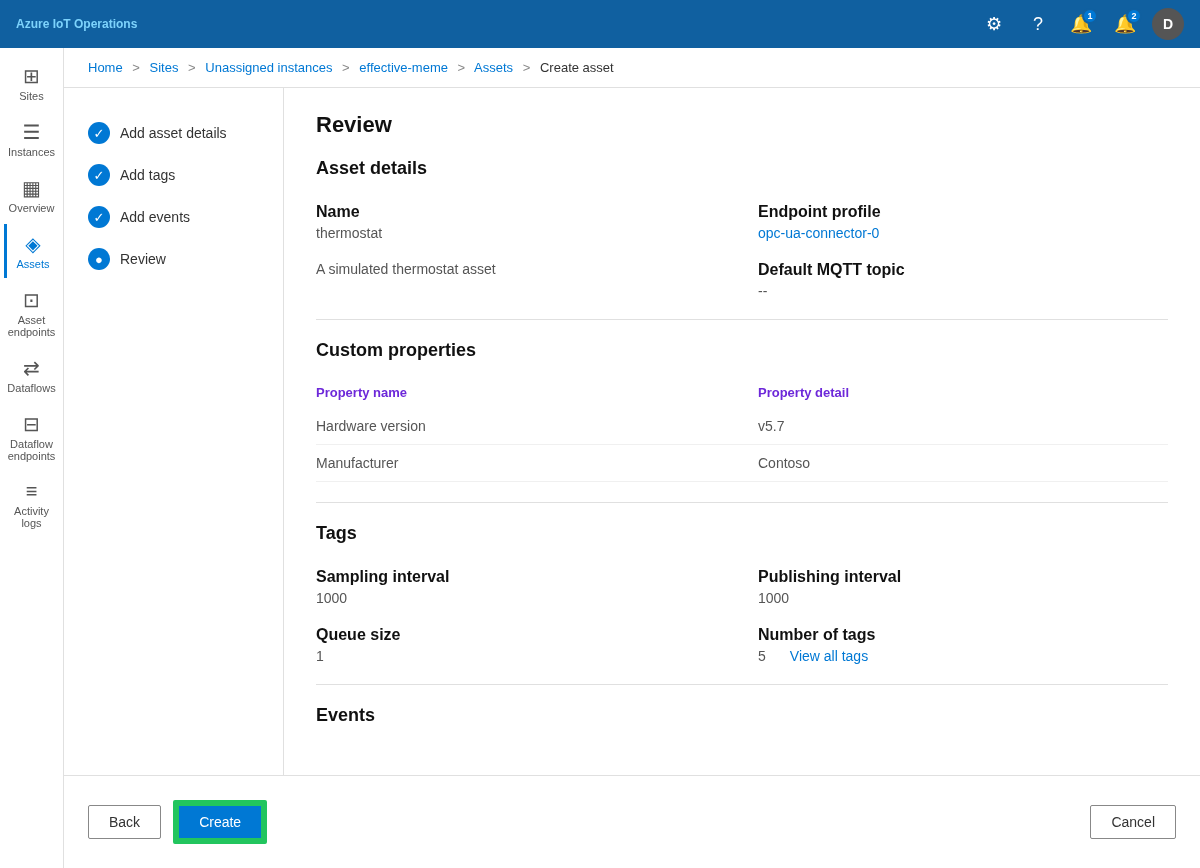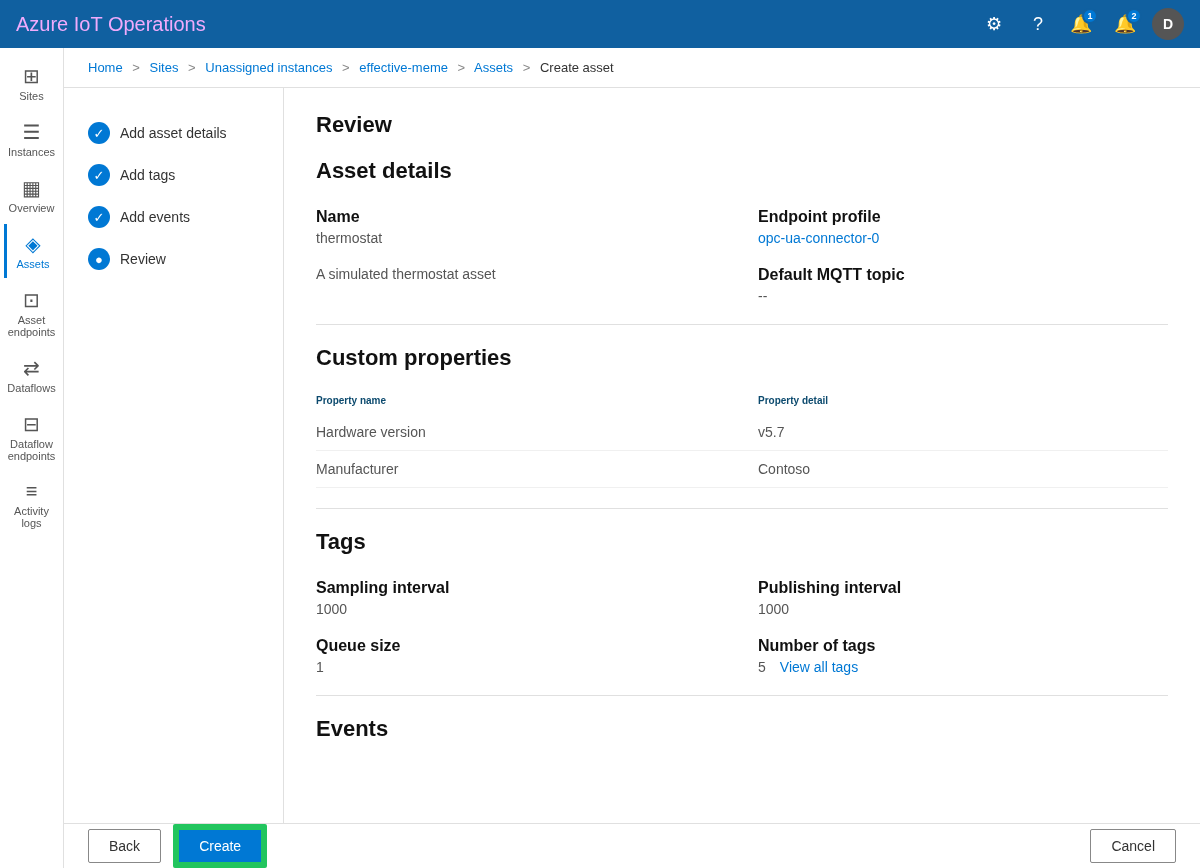--- a/index.html
+++ b/index.html
@@ -9,23 +9,23 @@
     .topnav {
       background: #1060a0;
       color: white;
       height: 48px;
       display: flex;
       align-items: center;
       padding: 0 16px;
       flex-shrink: 0;
     }
     .topnav-title {
-      font-size: 20px;
-      font-weight: 400;
-      color: #f0abfc;
+      font-size: 12px;
+      font-weight: 700;
+      color: #7dd3fc;
       flex: 1;
     }
     .topnav-icons {
       display: flex;
       align-items: center;
       gap: 8px;
     }
     .topnav-icon-btn {
       background: none;
       border: none;
@@ -181,21 +181,21 @@
     }
 
     .review-title {
       font-size: 22px;
       font-weight: 700;
       color: #111;
       margin-bottom: 20px;
     }
 
     .section-title {
-      font-size: 22px;
+      font-size: 18px;
       font-weight: 700;
       color: #111;
       margin-bottom: 16px;
       padding-bottom: 8px;
     }
 
     .field-grid {
       display: grid;
       grid-template-columns: 1fr 1fr;
       gap: 20px 32px;
@@ -213,23 +213,23 @@
       margin: 20px 0;
     }
 
     .custom-props-header {
       display: grid;
       grid-template-columns: 1fr 1fr;
       gap: 0 32px;
       margin-bottom: 8px;
     }
     .custom-props-col-header {
-      font-size: 10px;
+      font-size: 13px;
       font-weight: 600;
-      color: #0c4a6e;
+      color: #6d28d9;
     }
     .custom-prop-row {
       display: grid;
       grid-template-columns: 1fr 1fr;
       gap: 0 32px;
       padding: 10px 0;
       border-bottom: 1px solid #f0f0f0;
     }
     .custom-prop-cell { font-size: 14px; color: #555; }
 
@@ -238,28 +238,28 @@
       grid-template-columns: 1fr 1fr;
       gap: 20px 32px;
       margin-bottom: 20px;
     }
 
     .view-all-link {
       color: #0078d4;
       text-decoration: none;
       font-size: 14px;
       cursor: pointer;
-      margin-left: 14px;
+      margin-left: 24px;
     }
 
     
     .bottom-bar {
       background: #fff;
       border-top: 1px solid #e0e0e0;
-      padding: 0 24px;
+      padding: 24px 24px;
       display: flex;
       align-items: center;
       gap: 12px;
       flex-shrink: 0;
     }
     .btn {
       padding: 8px 20px;
       font-size: 14px;
       cursor: pointer;
       border-radius: 2px;

